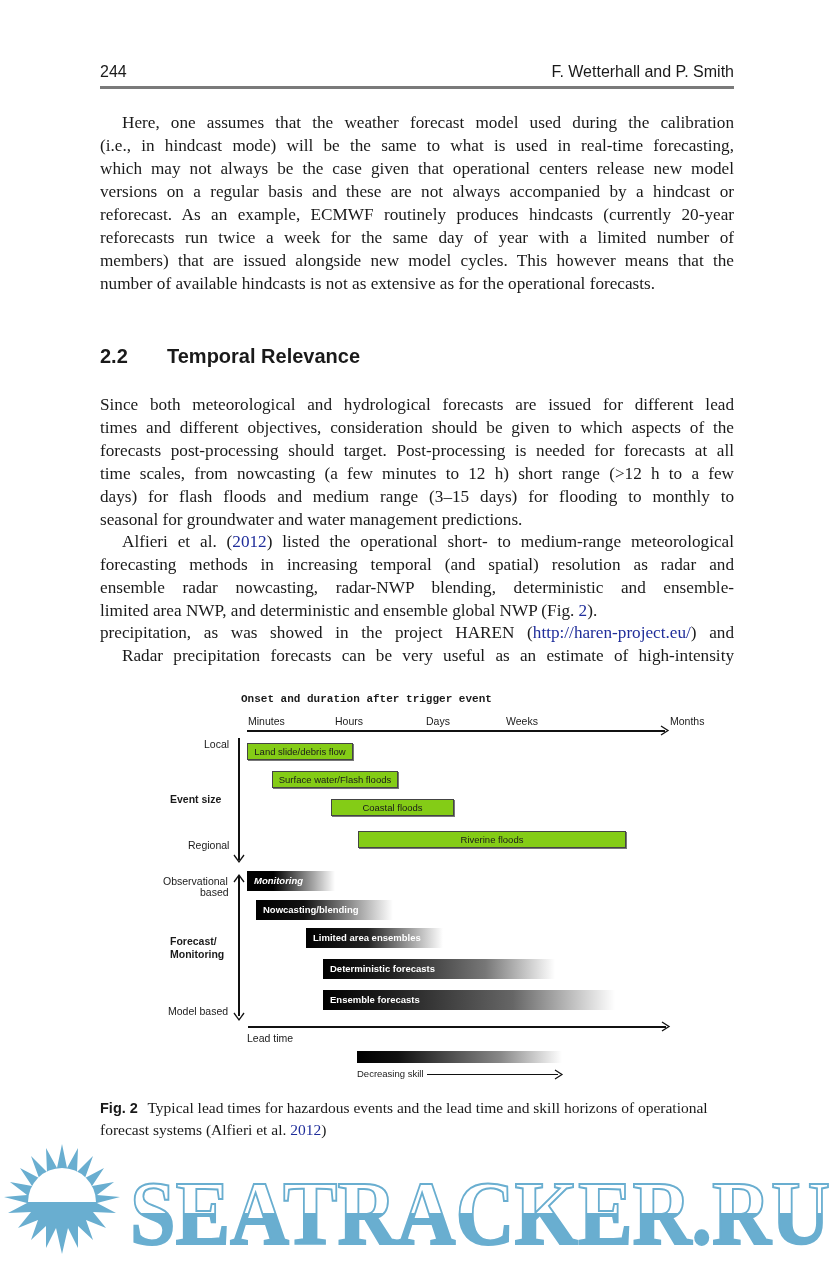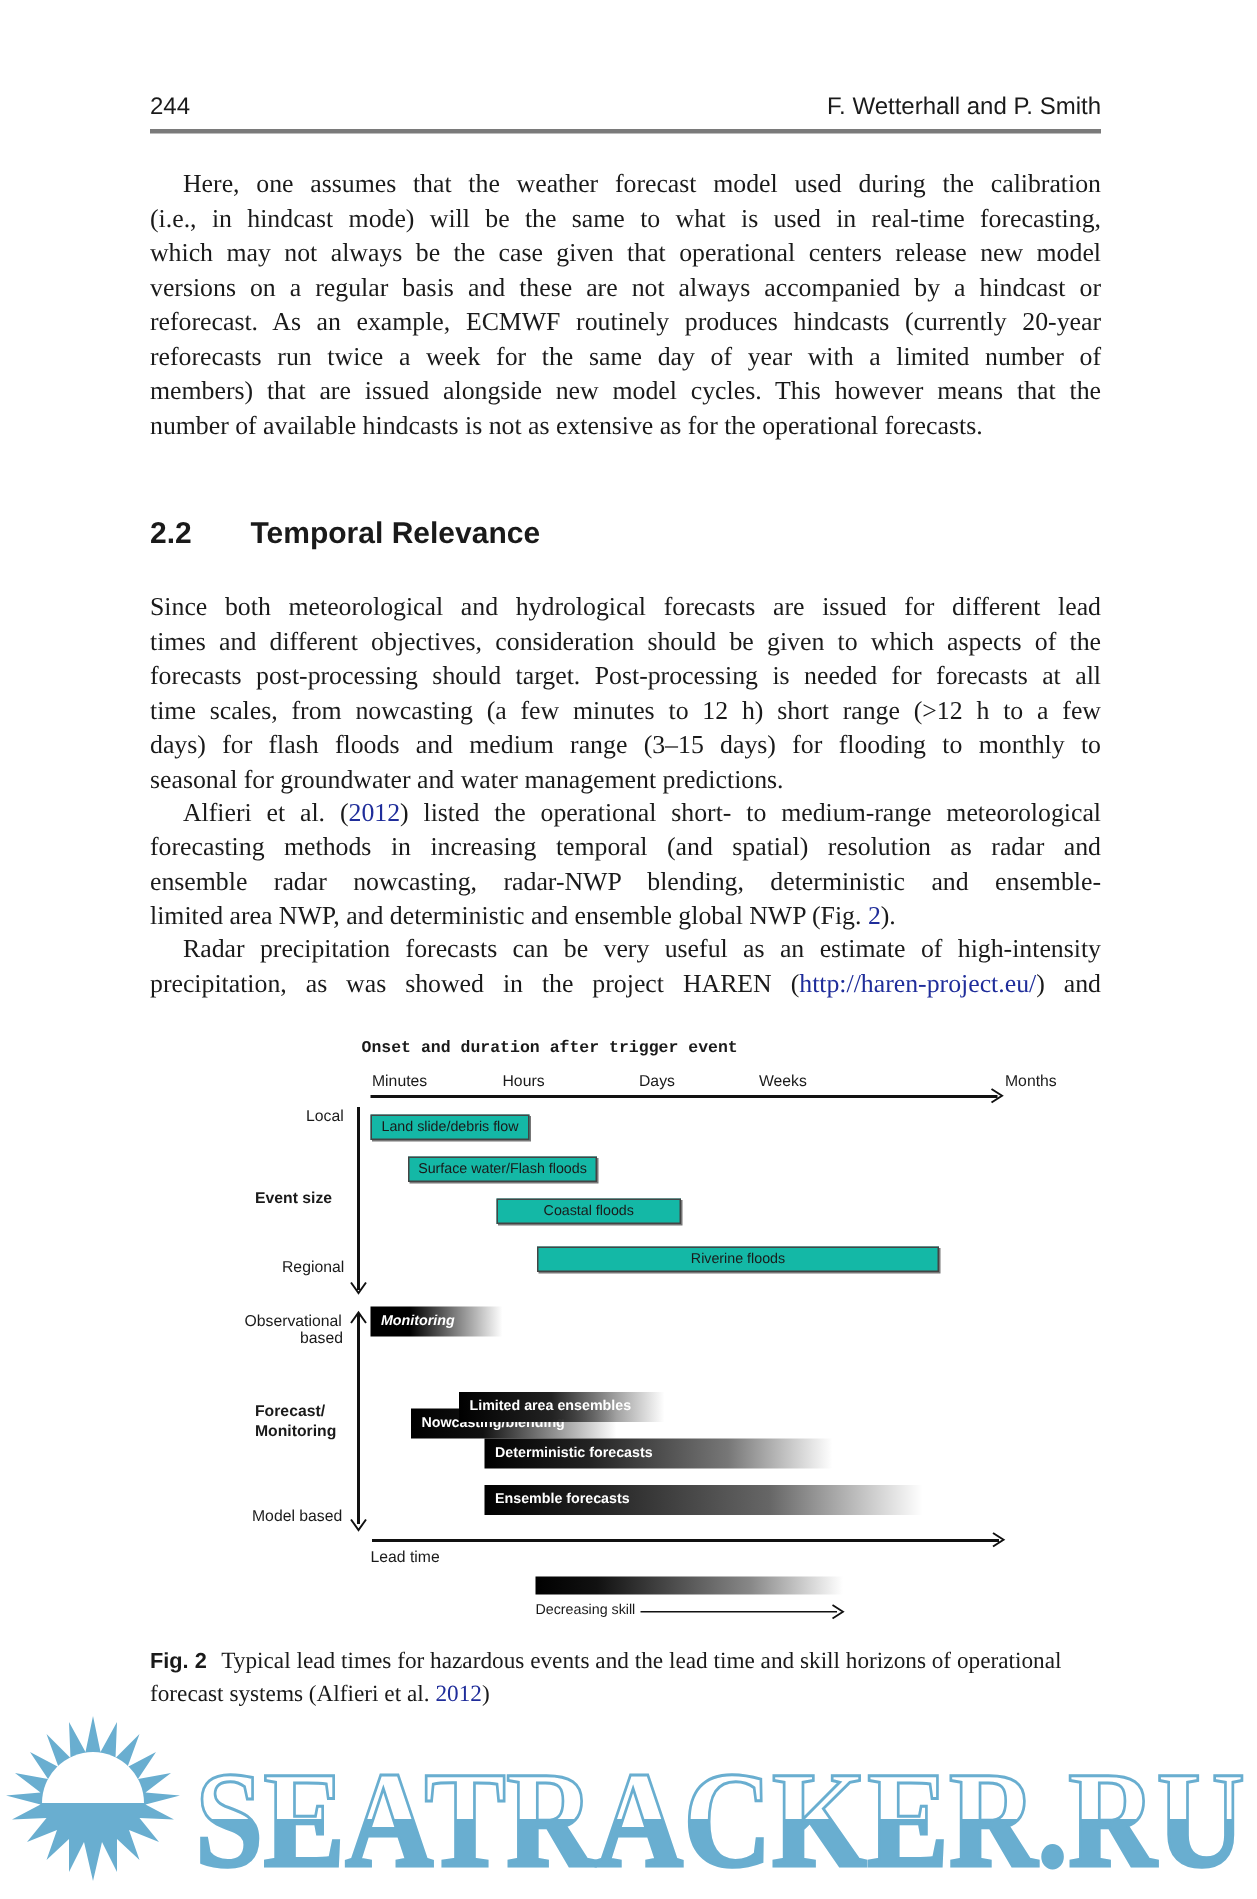--- a/index.html
+++ b/index.html
@@ -17,21 +17,21 @@
   .para .ln.last { text-align-last: left; }
   .indent { padding-left: 22px; }
   .cite { color: #1f2d9a; }
 
   .section-head { position: absolute; left: 100px; top: 345px; font-size: 20px; font-weight: bold; }
   .section-head .num { display: inline-block; width: 67px; }
 
   
   .fig { position: absolute; left: 150px; top: 688px; width: 540px; height: 395px; font-size: 10.5px; }
   .fig .lbl { position: absolute; white-space: nowrap; }
-  .box { position: absolute; height: 15px; background: #14b8a6; border: 1px solid #444; box-shadow: 1px 1px 0 #777; font-size: 9.5px; text-align: center; line-height: 15px; }
+  .box { position: absolute; height: 15px; background: #84cc16; border: 1px solid #444; box-shadow: 1px 1px 0 #777; font-size: 9.5px; text-align: center; line-height: 15px; }
   .gbar { position: absolute; height: 20px; color: #fff; font-weight: bold; font-size: 9.5px; line-height: 20px; padding-left: 7px; box-sizing: border-box; }
   .hline { position: absolute; height: 1.5px; background: #111; }
   .vline { position: absolute; width: 1.5px; background: #111; }
 
   .caption { position: absolute; left: 100px; top: 1097px; width: 634px; font-size: 15.5px; line-height: 21px; }
   .caption .figlbl { font-family: "Liberation Sans", "DejaVu Sans", sans-serif; font-weight: bold; font-size: 14.5px; margin-right: 6px; }
 
   .watermark { position: absolute; left: 0; top: 1140px; width: 804px; height: 126px; }
 </style>
 </head>
@@ -68,22 +68,22 @@
 </div>
 
 <div class="para serif" style="top:530px;">
   <span class="ln indent"><span>Alfieri et al. (</span><a class="cite">2012</a><span>) listed the operational short- to medium-range meteorological</span></span>
   <span class="ln">forecasting methods in increasing temporal (and spatial) resolution as radar and</span>
   <span class="ln">ensemble radar nowcasting, radar-NWP blending, deterministic and ensemble-</span>
   <span class="ln last"><span>limited area NWP, and deterministic and ensemble global NWP (Fig. </span><a class="cite">2</a><span>).</span></span>
 </div>
 
 <div class="para serif" style="top:621px;">
+  <span class="ln"><span>precipitation, as was showed in the project HAREN (</span><a class="cite">http://haren-project.eu/</a><span>) and</span></span>
   <span class="ln indent">Radar precipitation forecasts can be very useful as an estimate of high-intensity</span>
-  <span class="ln"><span>precipitation, as was showed in the project HAREN (</span><a class="cite">http://haren-project.eu/</a><span>) and</span></span>
 </div>
 
 <div class="fig sans">
   <defs></defs>
   <span class="lbl" style="left:91px; top:5px; font-weight:bold; font-size:11px;font-family:Liberation Mono, monospace;">Onset and duration after trigger event</span>
 
   
   <span class="lbl" style="left:98px; top:27px;text-align:center;">Minutes</span>
   <span class="lbl" style="left:185px; top:27px;">Hours</span>
   <span class="lbl" style="left:276px; top:27px;">Days</span>
@@ -120,21 +120,21 @@
       <polyline points="1,1 6,8 11,1" fill="none" stroke="#111" stroke-width="1.3"></polyline>
     </svg>
   <span class="lbl" style="left:13px; top:187px;">Observational</span>
   <span class="lbl" style="left:50px; top:198px;">based</span>
   <span class="lbl" style="left:20px; top:247px; font-weight:bold;">Forecast/</span>
   <span class="lbl" style="left:20px; top:260px; font-weight:bold;">Monitoring</span>
   <span class="lbl" style="left:18px; top:317px;">Model based</span>
 
   
   <div class="gbar" style="left:97px; top:183px; width:88px; background:linear-gradient(to right,#000 0%,#000 30%,rgba(0,0,0,0) 100%); font-style:italic;">Monitoring</div>
-  <div class="gbar" style="left:124px; top:212px; width:137px; background:linear-gradient(to right,#000 0%,#111 35%,rgba(0,0,0,0) 100%);margin-top:39px;">Nowcasting/blending</div>
+  <div class="gbar" style="left:106px; top:212px; width:137px; background:linear-gradient(to right,#000 0%,#111 35%,rgba(0,0,0,0) 100%);">Nowcasting/blending</div>
   <div class="gbar" style="left:156px; top:240px; width:137px; background:linear-gradient(to right,#000 0%,#222 45%,rgba(0,0,0,0) 100%);">Limited area ensembles</div>
   <div class="gbar" style="left:173px; top:271px; width:232px; background:linear-gradient(to right,#000 0%,#222 30%,#777 70%,rgba(0,0,0,0) 100%);">Deterministic forecasts</div>
   <div class="gbar" style="left:173px; top:302px; width:292px; background:linear-gradient(to right,#000 0%,#222 25%,#666 65%,rgba(0,0,0,0) 100%);">Ensemble forecasts</div>
 
   
   <div class="hline" style="left:98px; top:338px; width:418px;"></div>
   <svg style="position:absolute; left:511px; top:333px;" width="10" height="11">
       <polyline points="1,1 8,5.5 1,10" fill="none" stroke="#111" stroke-width="1.3"></polyline>
     </svg>
   <span class="lbl" style="left:97px; top:344px;">Lead time</span>

